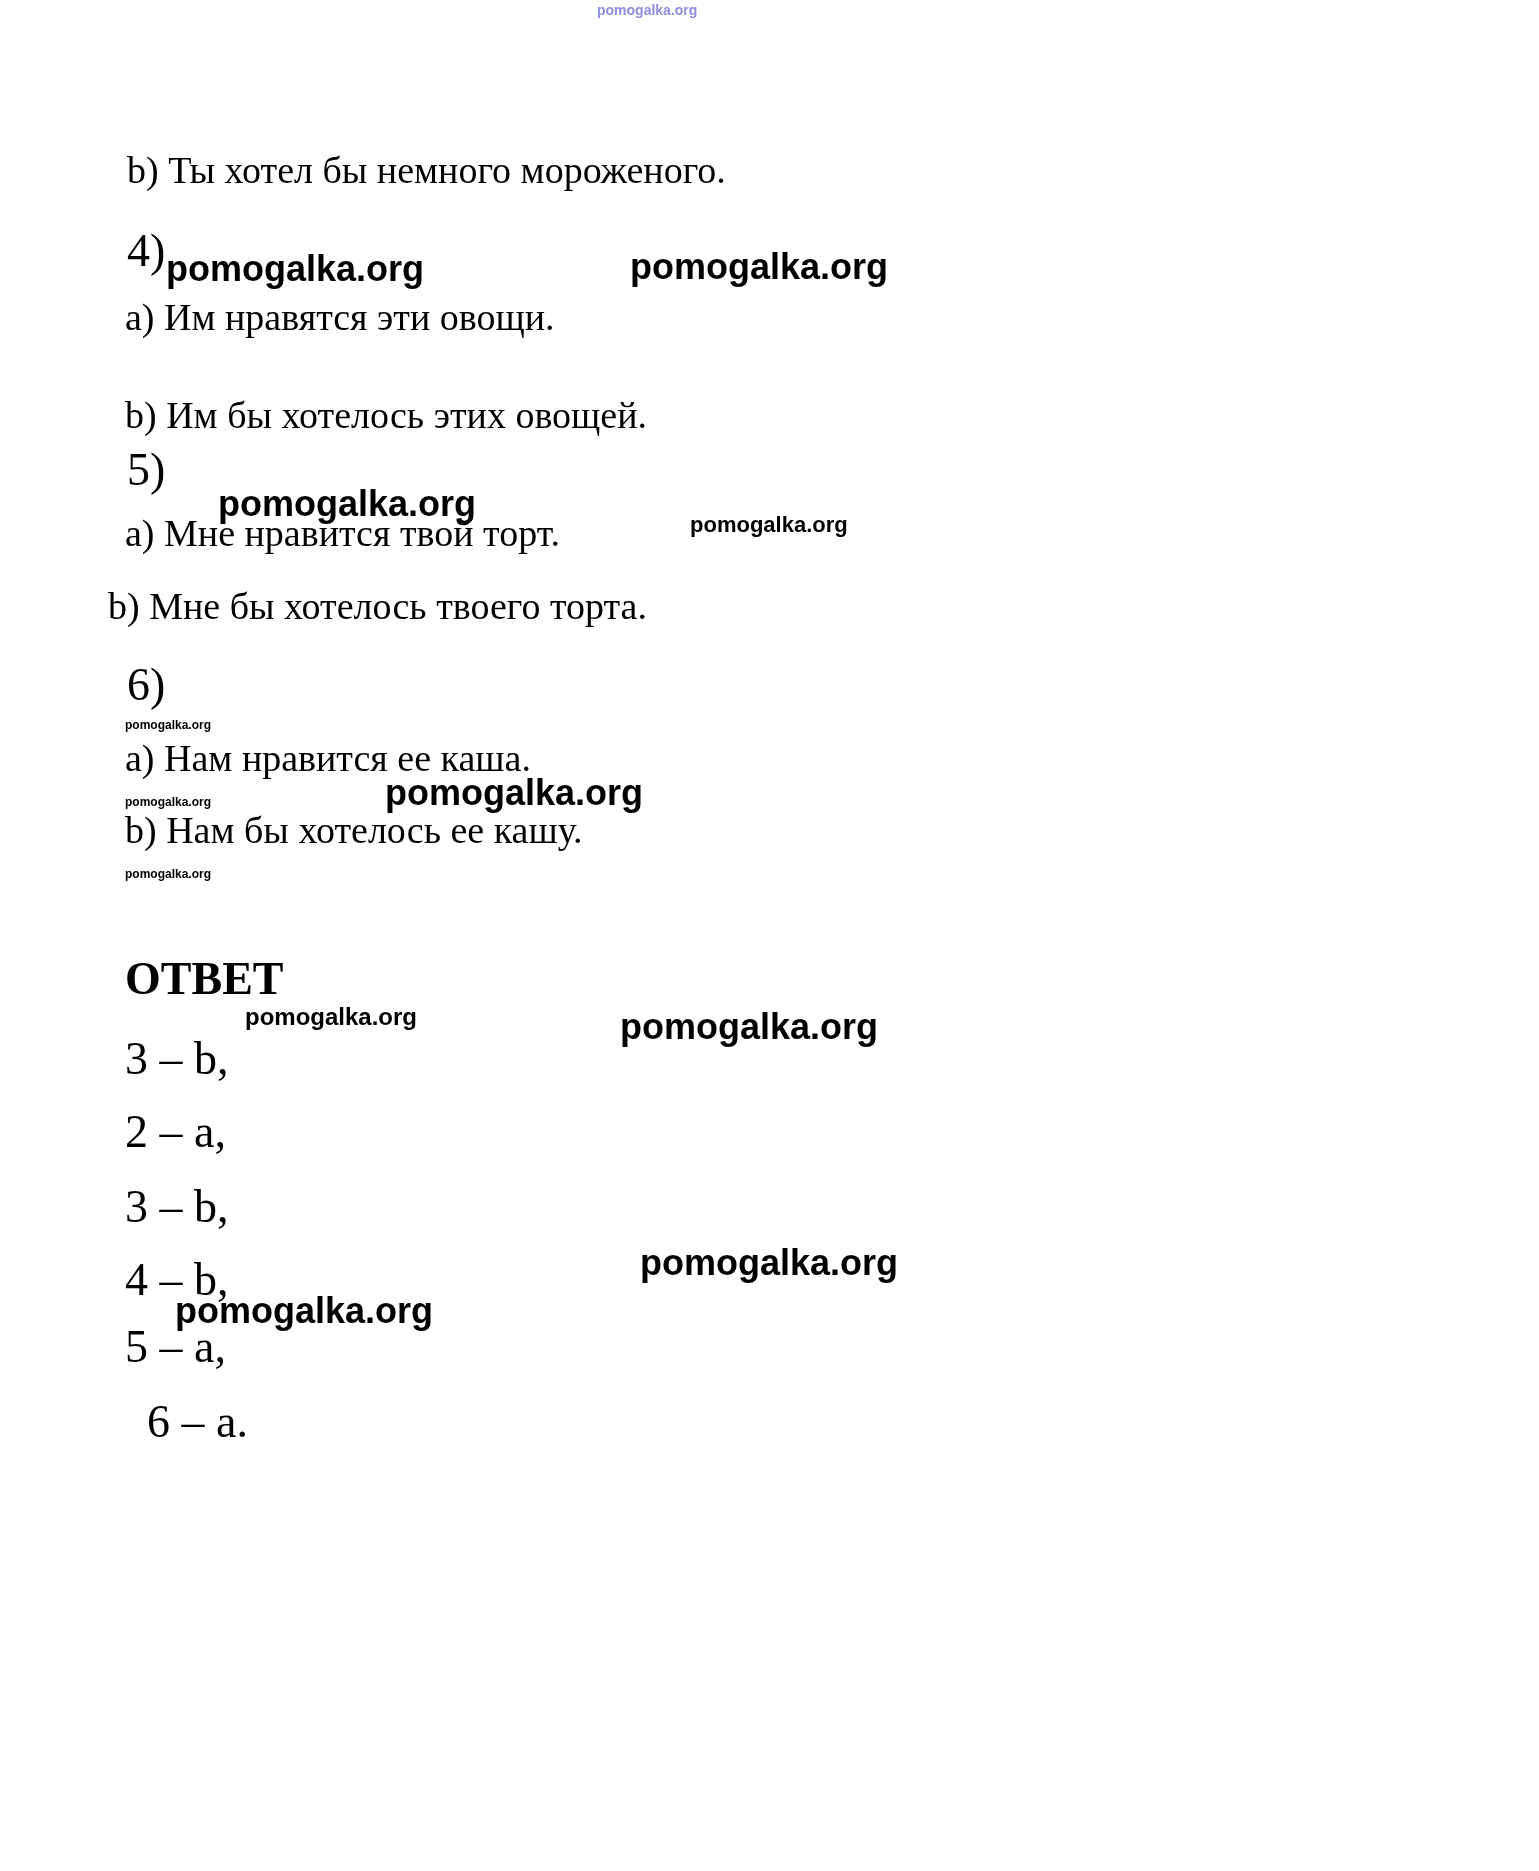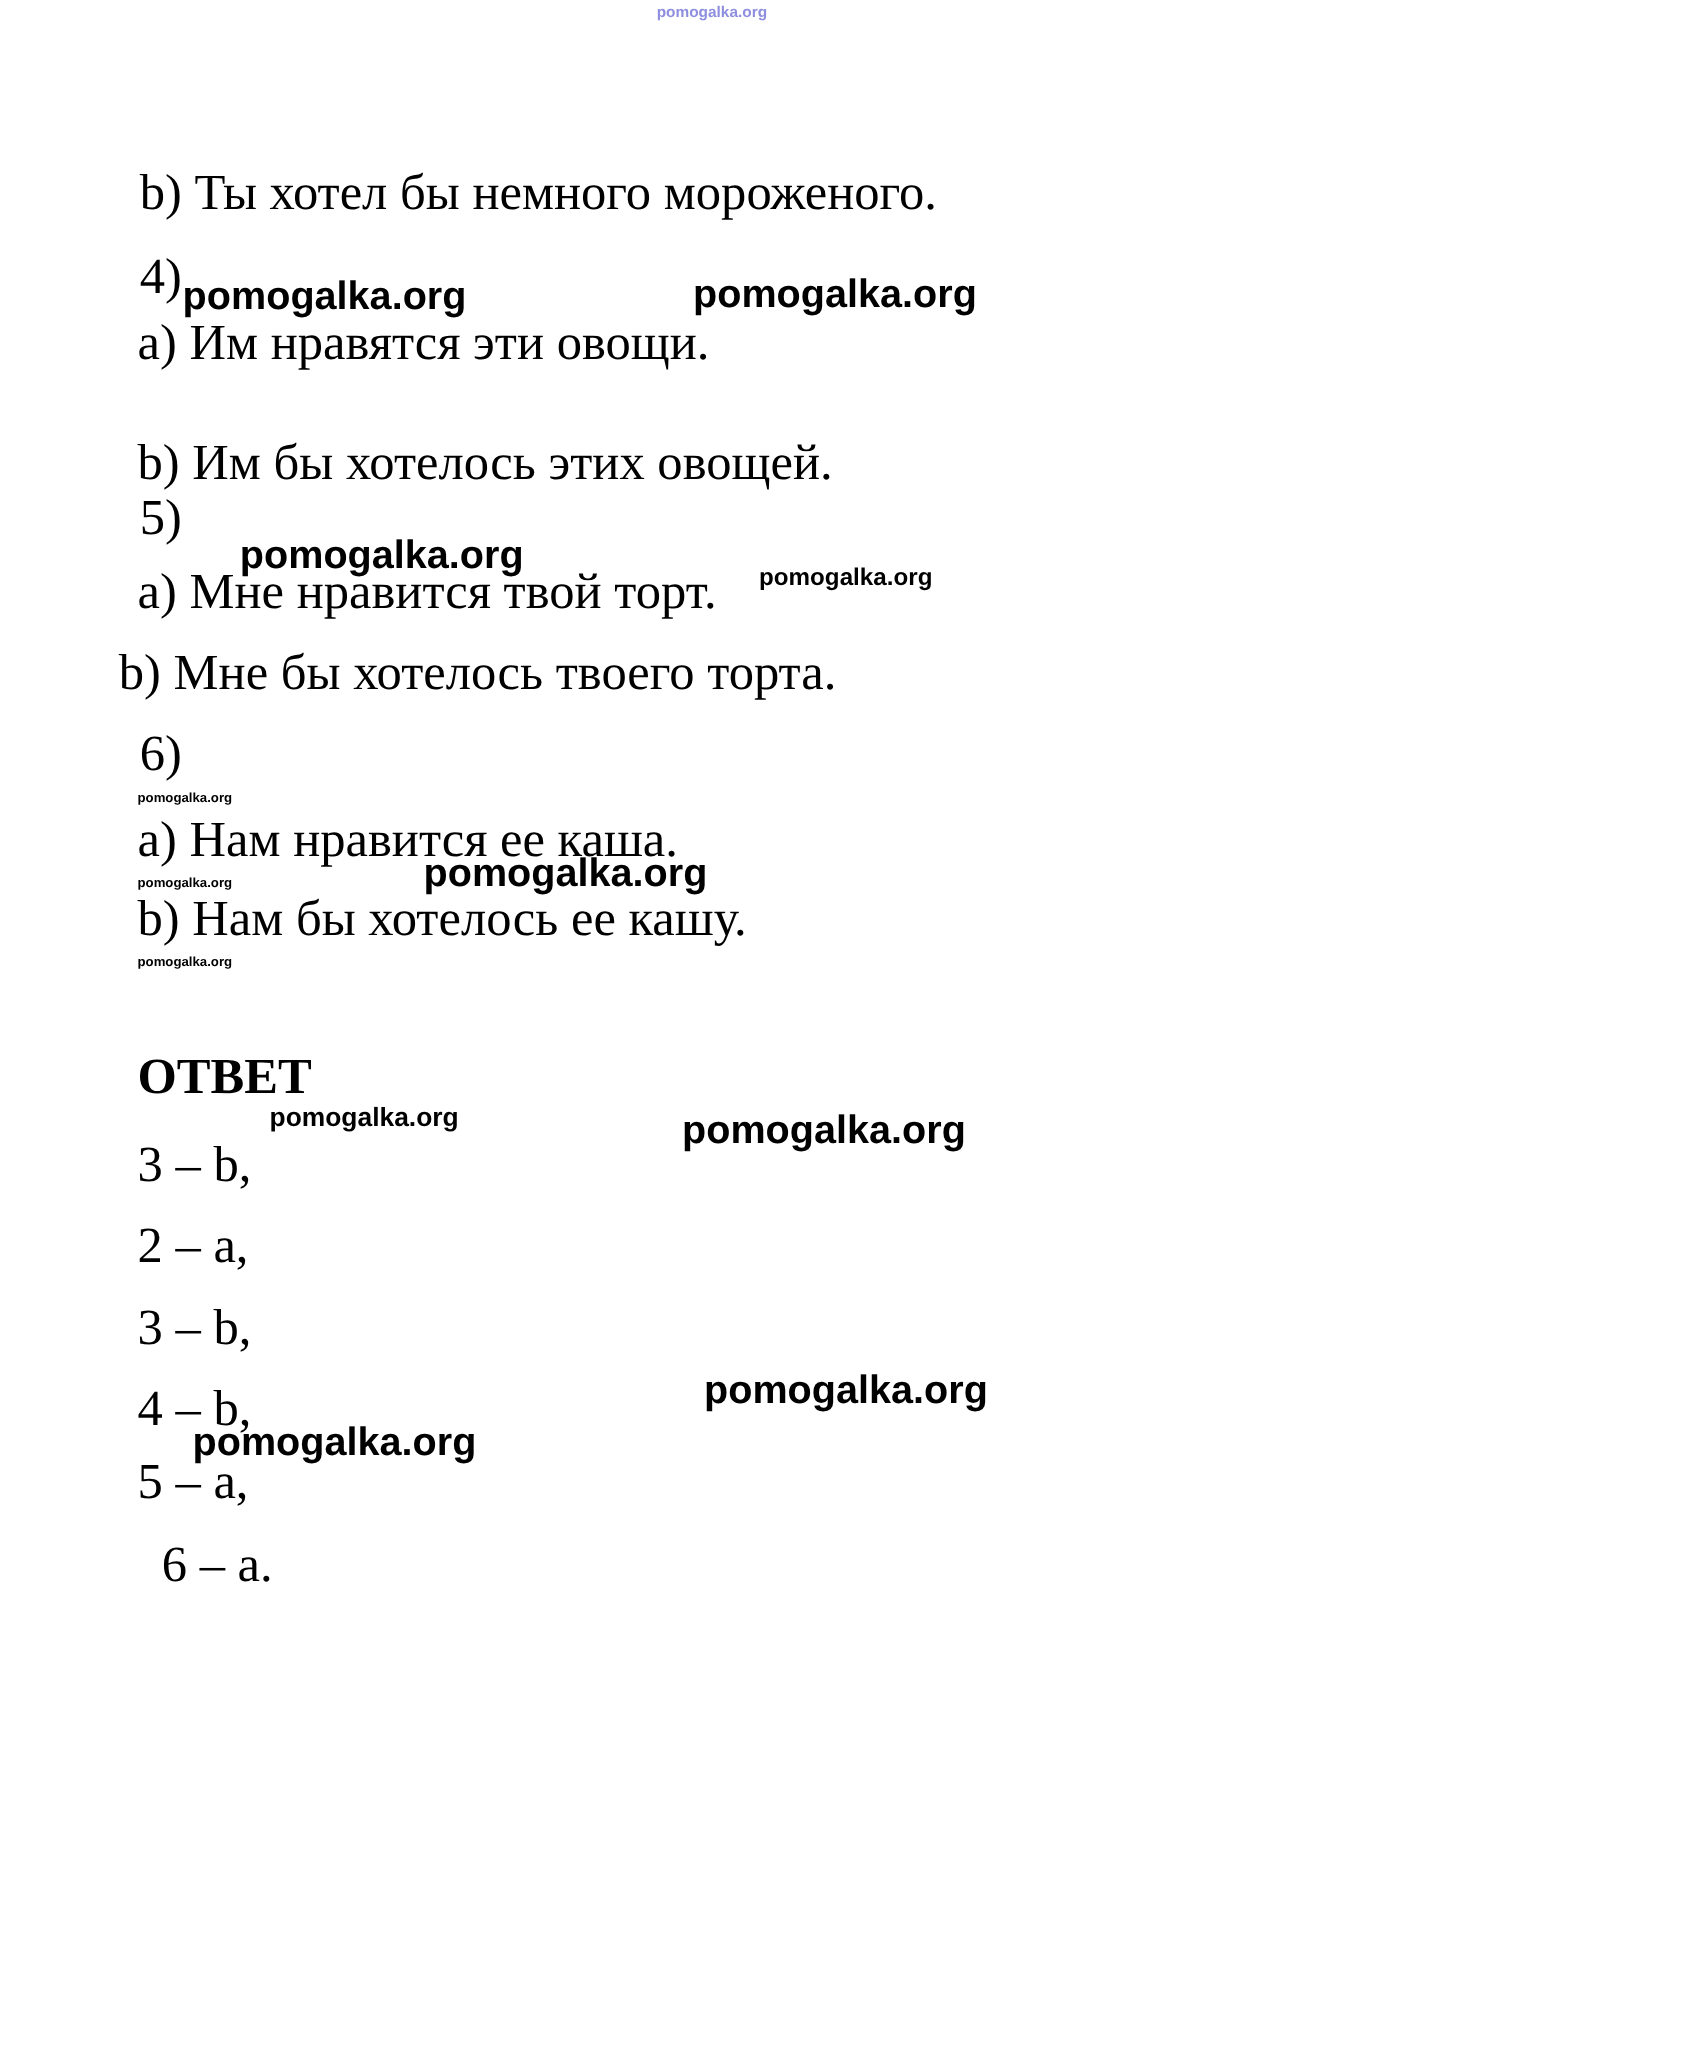--- a/index.html
+++ b/index.html
@@ -14,21 +14,21 @@
     background: #ffffff;
     overflow: hidden;
     font-family: "Liberation Serif", serif;
     color: #000000;
     text-align: right;
   }
   .abs { position: absolute; white-space: nowrap; }
 
   .body-line {
     font-family: "Liberation Serif", serif;
-    font-size: 46px;
+    font-size: 38px;
     line-height: 1.1;
     color: #000000;
   }
   .num-line {
     font-family: "Liberation Serif", serif;
     font-size: 46px;
     color: #000000;
   }
   .answers-heading {
     font-family: "Liberation Serif", serif;
@@ -65,21 +65,21 @@
 
   <div class="abs wm-top" style="left:597px; top:2px;">pomogalka.org</div>
 
   <div class="abs body-line" style="left:127px; top:150px;">b) Ты хотел бы немного мороженого.</div>
 
   <div class="abs num-line" style="left:127px; top:224px;">4)</div>
 
   <div class="abs wm wm-lg" style="left:166px; top:248px;">pomogalka.org</div>
   <div class="abs wm wm-lg" style="left:630px; top:246px;">pomogalka.org</div>
 
-  <div class="abs body-line" style="left:125px; top:286px;">a) Им нравятся эти овощи.</div>
+  <div class="abs body-line" style="left:125px; top:297px;">a) Им нравятся эти овощи.</div>
 
   <div class="abs body-line" style="left:125px; top:368px;margin-top:27px;">b) Им бы хотелось этих овощей.</div>
 
   <div class="abs num-line" style="left:127px; top:443px;">5)</div>
 
   <div class="abs wm wm-lg" style="left:218px; top:483px;">pomogalka.org</div>
 
   <div class="abs body-line" style="left:125px; top:513px;">a) Мне нравится твой торт.</div>
   <div class="abs wm wm-sm" style="left:690px; top:512px;">pomogalka.org</div>
 

